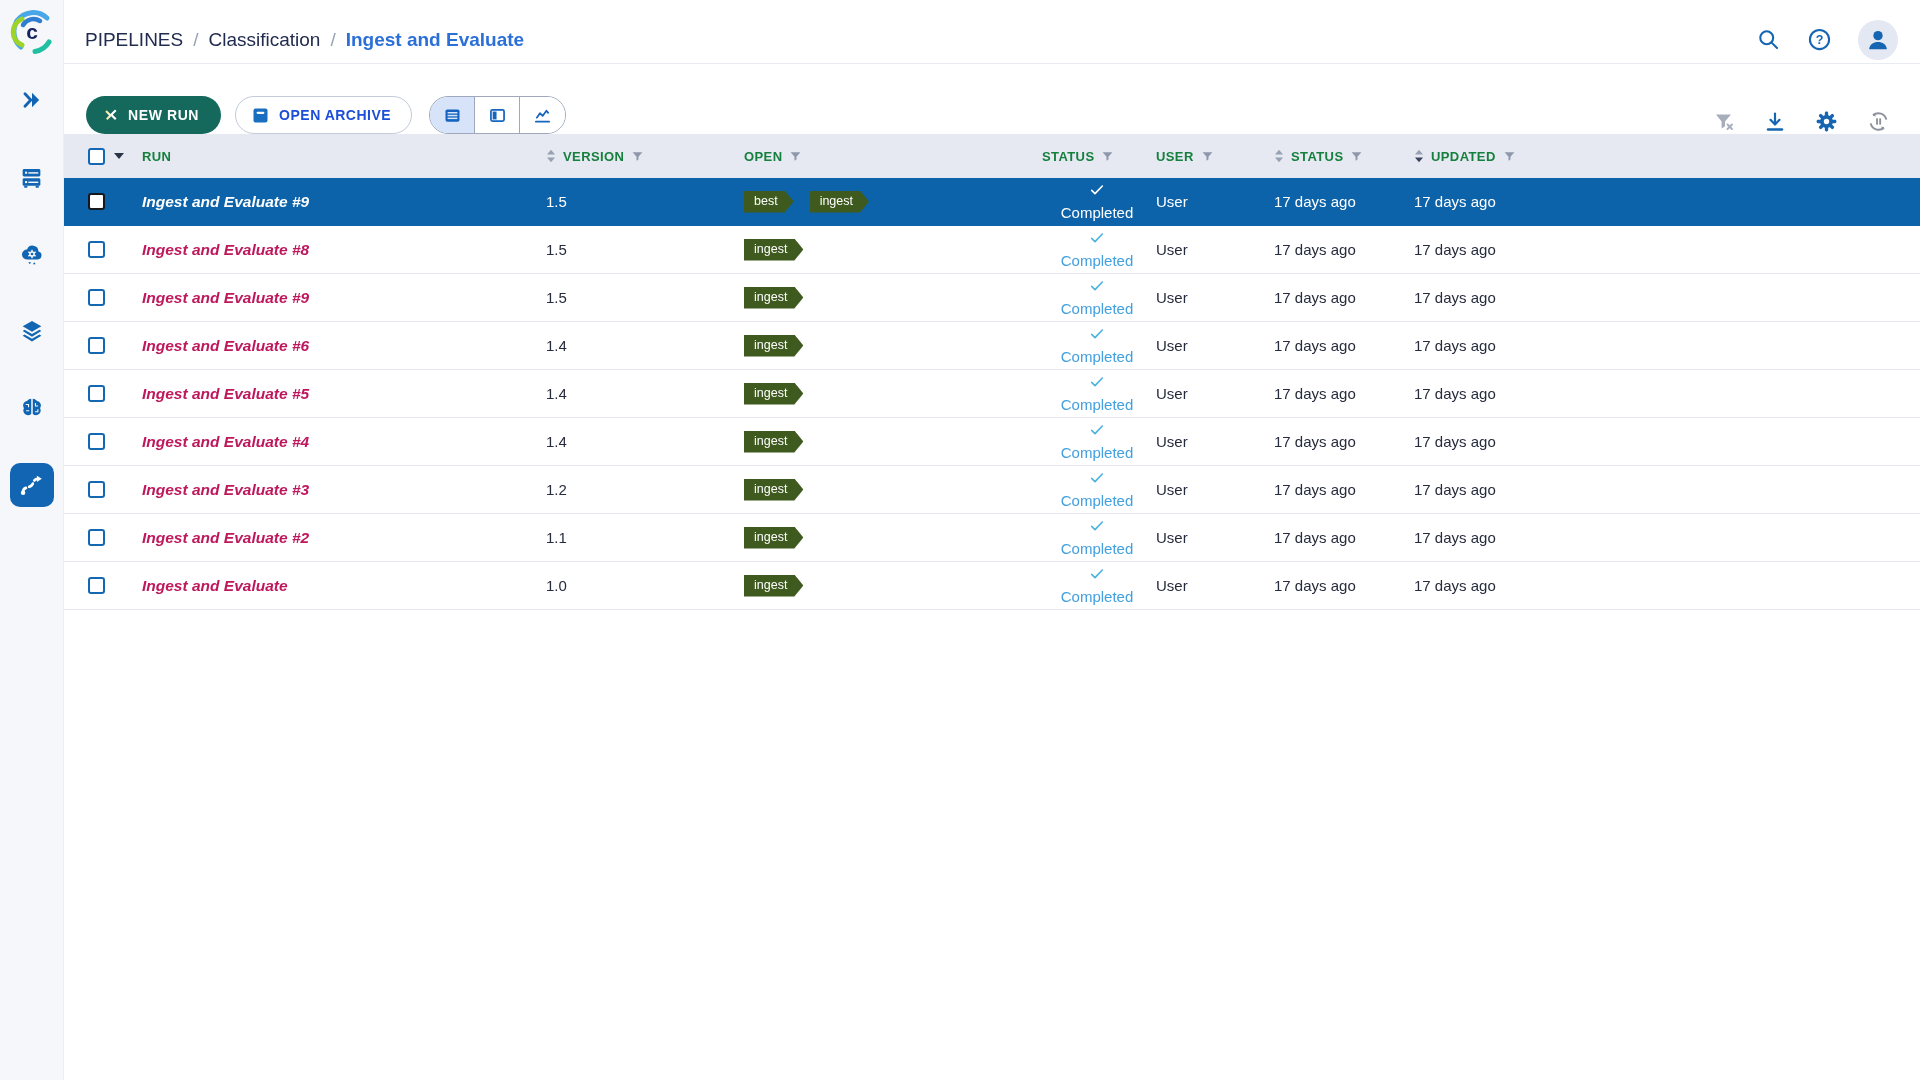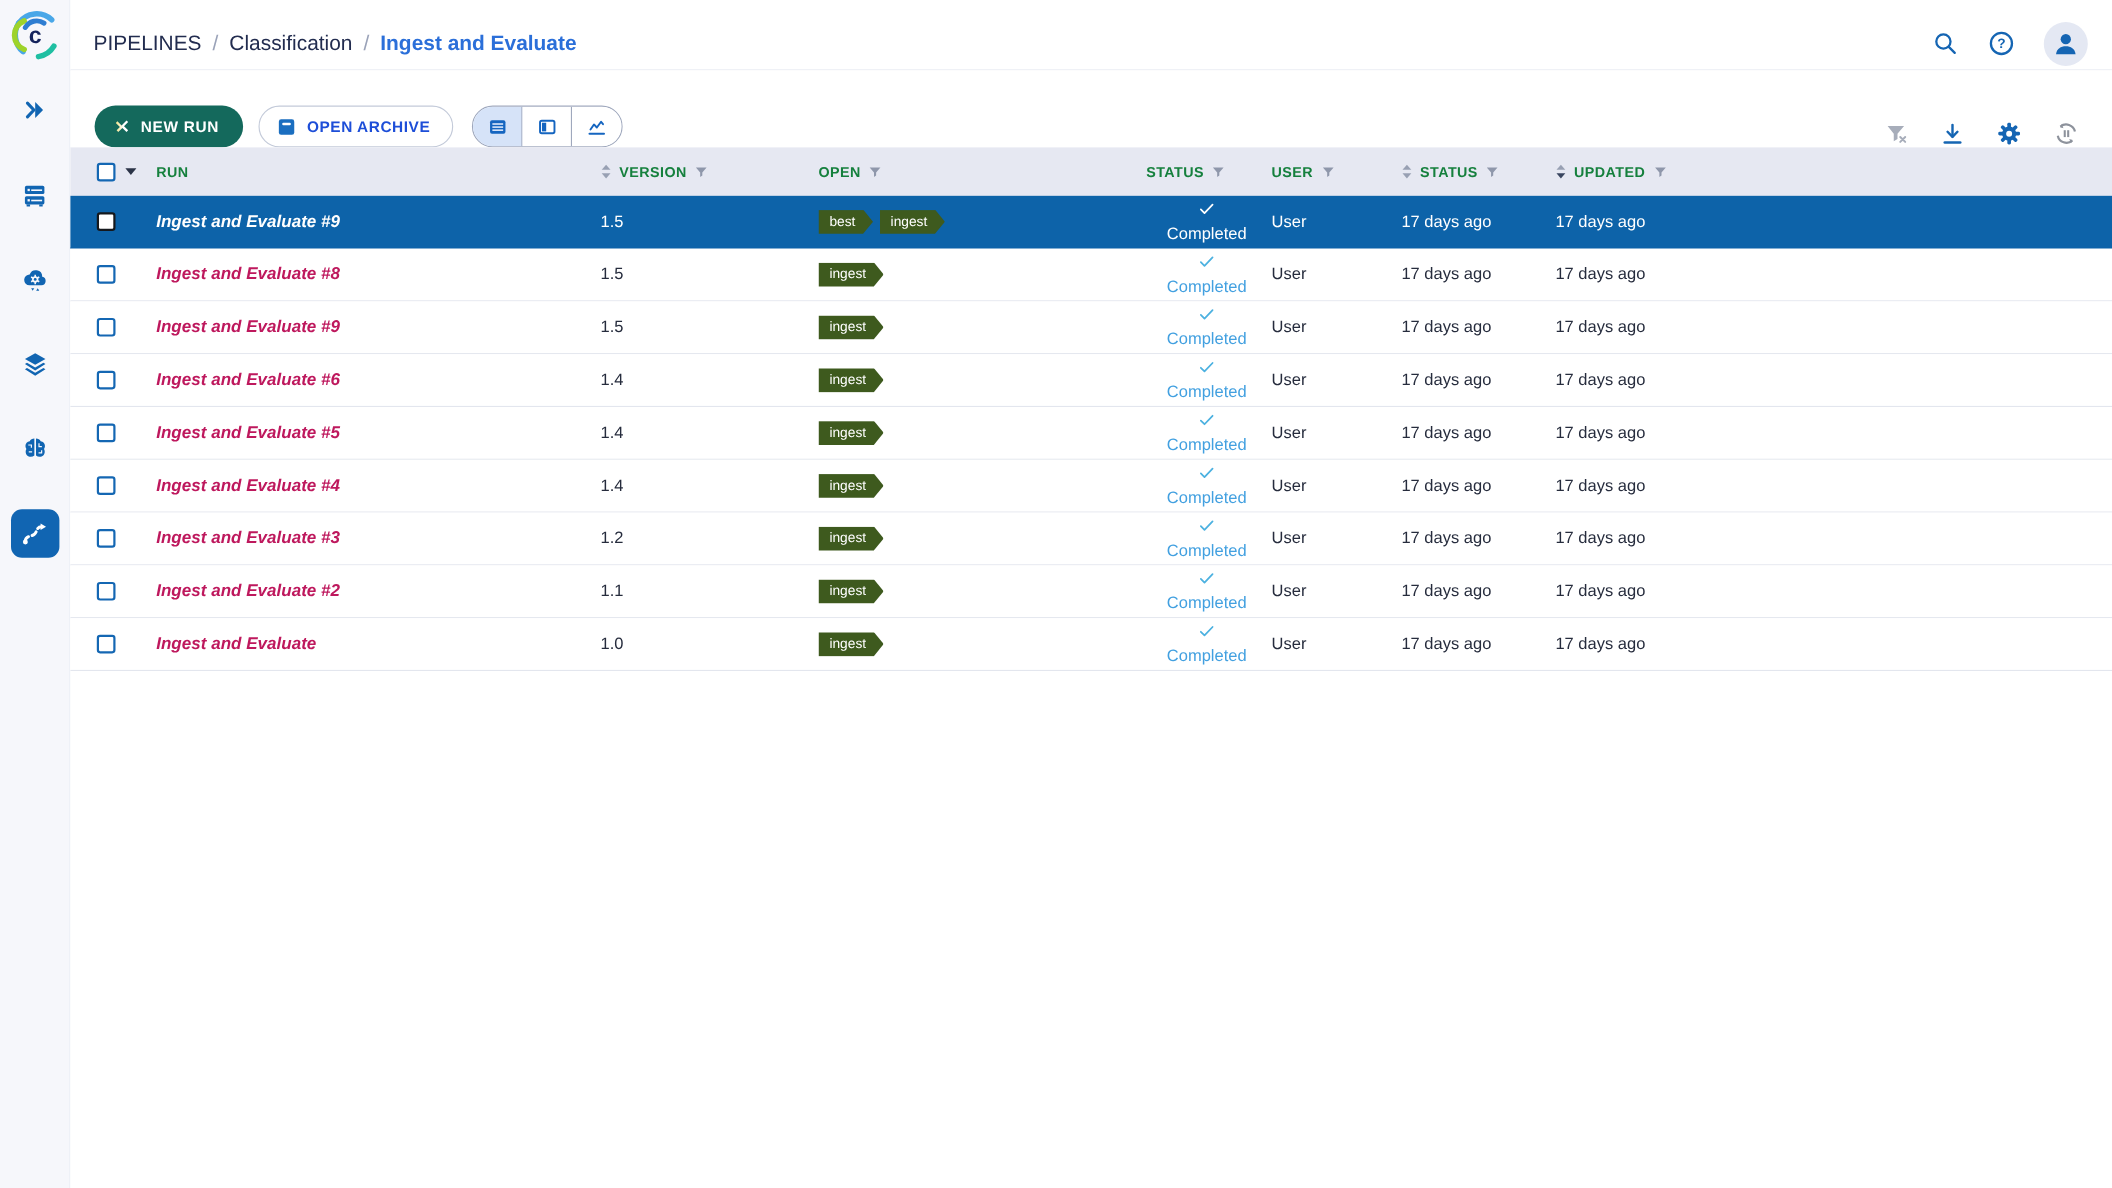--- a/index.html
+++ b/index.html
@@ -62,21 +62,21 @@
     display:inline-block; cursor:pointer; flex-shrink:0; }
   .row.selected .checkbox { border-color:#15181c; }
 
   .tbody { display:block; }
   .row { height:48px; align-items:center; background:#fff; border-bottom:1px solid #e3e6ee;
     font-size:15px; color:#262c3d; cursor:pointer; }
   .td { display:flex; align-items:center; padding-left:4px; min-width:0; }
   .td-select { padding-left:24px; }
   .td-run { padding-left:16px; }
   .run-name { font-style:italic; font-weight:600; color:#be185d; font-size:15.5px; white-space:nowrap; }
-  .td-tags { gap:6px; }
+  .td-tags { gap:16px; }
   .tag { display:inline-flex; align-items:center; height:22px; padding:0 16px 0 10px; background:#3e5a1e;
     color:#fff; font-size:12.5px; line-height:1;
     clip-path:polygon(0 0, calc(100% - 9px) 0, 100% 50%, calc(100% - 9px) 100%, 0 100%); }
   .status-cell { gap:6px; color:#42a0e0;flex-direction:column; }
   .status-cell svg { flex-shrink:0; }
   .row.selected { background:#0d63a9; border-bottom-color:#0d63a9; }
   .row.selected, .row.selected .run-name, .row.selected .status-cell { color:#fff; }
   .row.selected .status-check { stroke:#fff; }
   .status-check { stroke:#4cb1e0; }
 

